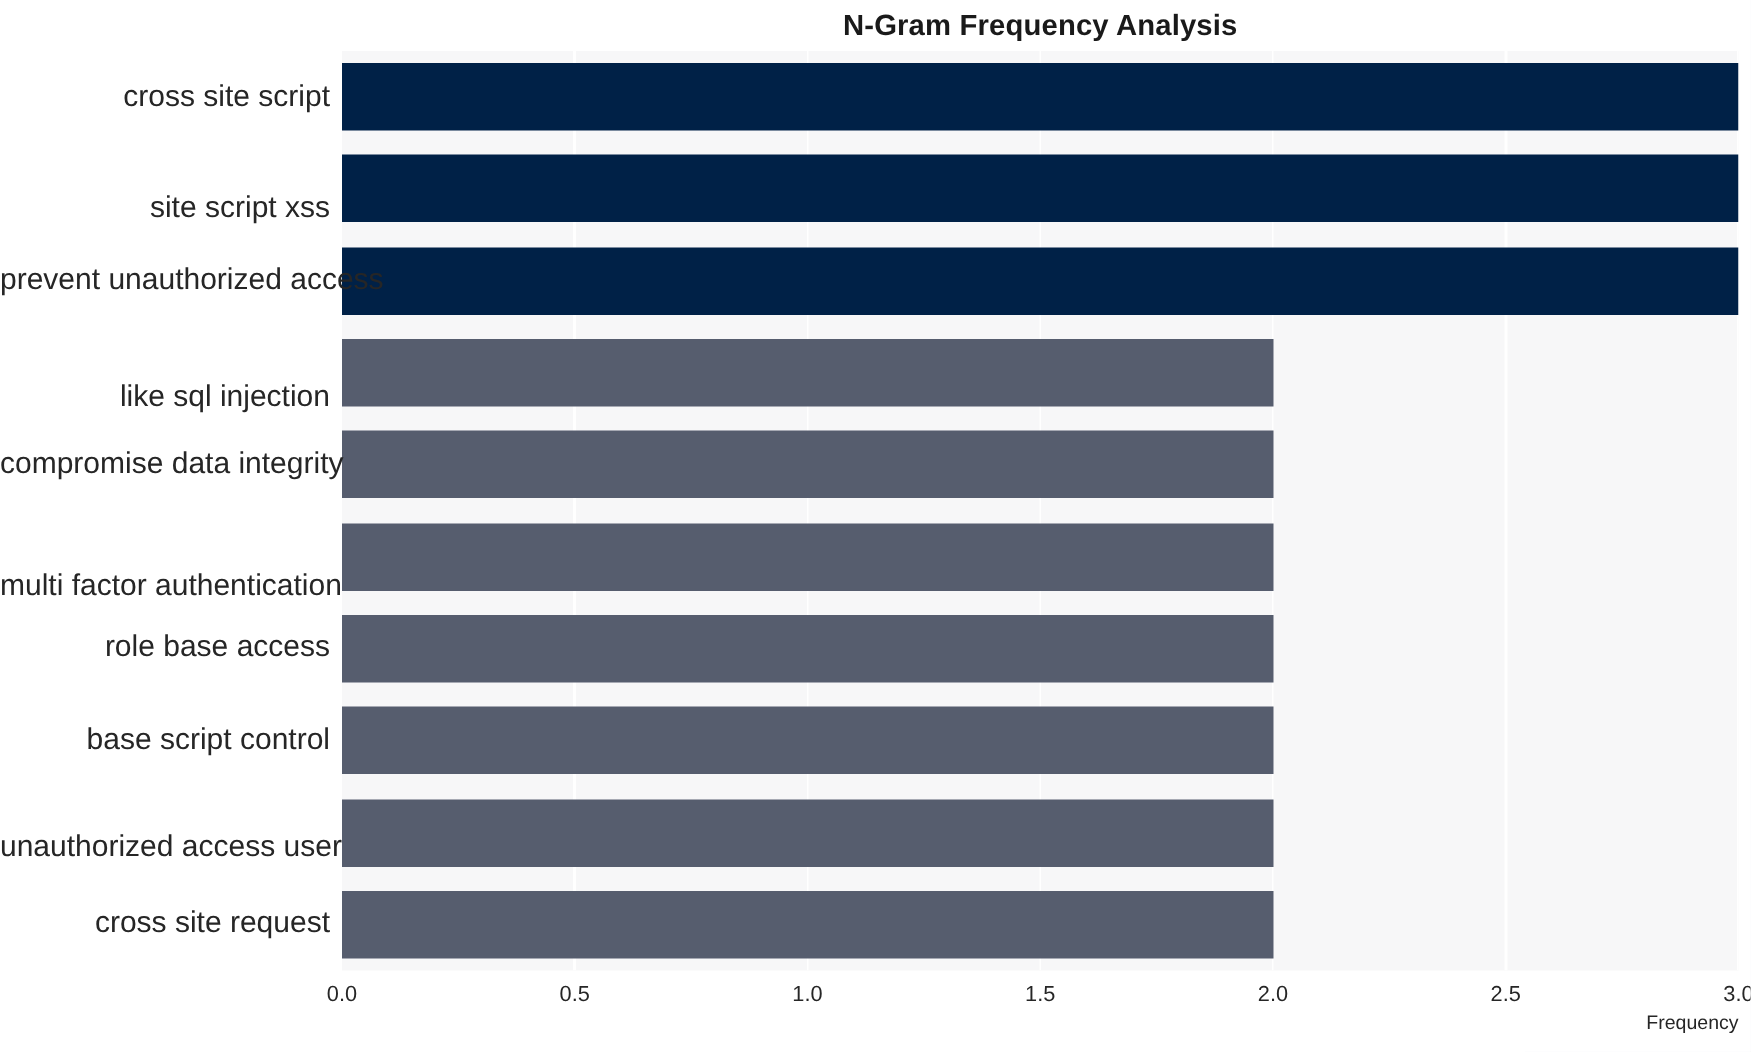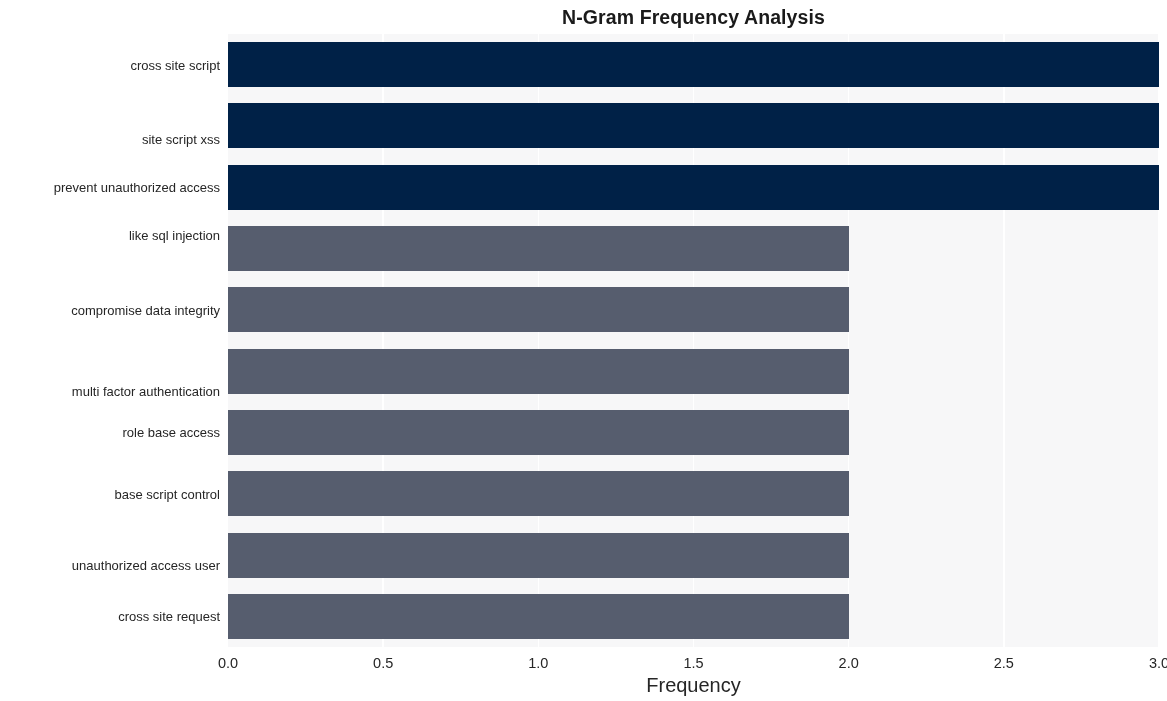--- a/index.html
+++ b/index.html
@@ -77,21 +77,21 @@
     left: 0;
     top: 34px;
     width: 220px;
     height: 613px;
   }
   .ylabel {
     position: absolute;
     right: 0;
     width: 220px;
     text-align: right;
-    font-size: 13px;
+    font-size: 20px;
     color: #262626;
     white-space: nowrap;
     transform: translateY(-50%);
   }
 
   
   .xlabels {
     position: absolute;
     left: 228px;
     top: 650px;
@@ -105,22 +105,22 @@
     color: #262626;
     transform: translateX(-50%);
     white-space: nowrap;
   }
 
   .xaxis-title {
     position: absolute;
     left: 228px;
     top: 674px;
     width: 931px;
-    text-align: center;
-    font-size: 20px;
+    text-align: right;
+    font-size: 13px;
     color: #262626;
     white-space: nowrap;
   }
 </style>
 </head>
 <body>
 
 <div class="figure">
 
   <div class="chart-title">N-Gram Frequency Analysis</div>
@@ -145,21 +145,21 @@
         <div class="bar" title="base access control: 2" style="top: 437.25px; width: 620.667px; background: rgb(86, 93, 110);"></div>
         <div class="bar" title="unauthorized access user: 2" style="top: 498.55px; width: 620.667px; background: rgb(86, 93, 110);"></div>
         <div class="bar" title="cross site request: 2" style="top: 559.85px; width: 620.667px; background: rgb(86, 93, 110);"></div>
       </div>
   </div>
 
   <div class="ylabels" id="ylabels">
       <div class="ylabel" style="top: 30.65px;">cross site script</div>
       <div class="ylabel" style="top: 105px; padding-left: 48px;">site script xss</div>
       <div class="ylabel" style="top: 153.25px;">prevent unauthorized access</div>
-      <div class="ylabel" style="top: 201px;">like sql injection</div>
+      <div class="ylabel" style="top: 231px;">like sql injection</div>
       <div class="ylabel" style="top: 275.85px; padding-left: 20px;">compromise data integrity</div>
       <div class="ylabel" style="top: 337.15px; margin-top: 20px;">multi factor authentication</div>
       <div class="ylabel" style="top: 398.45px;">role base access</div>
       <div class="ylabel" style="top: 459.75px;">base script control</div>
       <div class="ylabel" style="top: 531px;">unauthorized access user</div>
       <div class="ylabel" style="top: 582.35px;">cross site request</div>
     </div>
 
   <div class="xlabels" id="xlabels">
       <div class="xlabel" style="left: 0px;">0.0</div>

